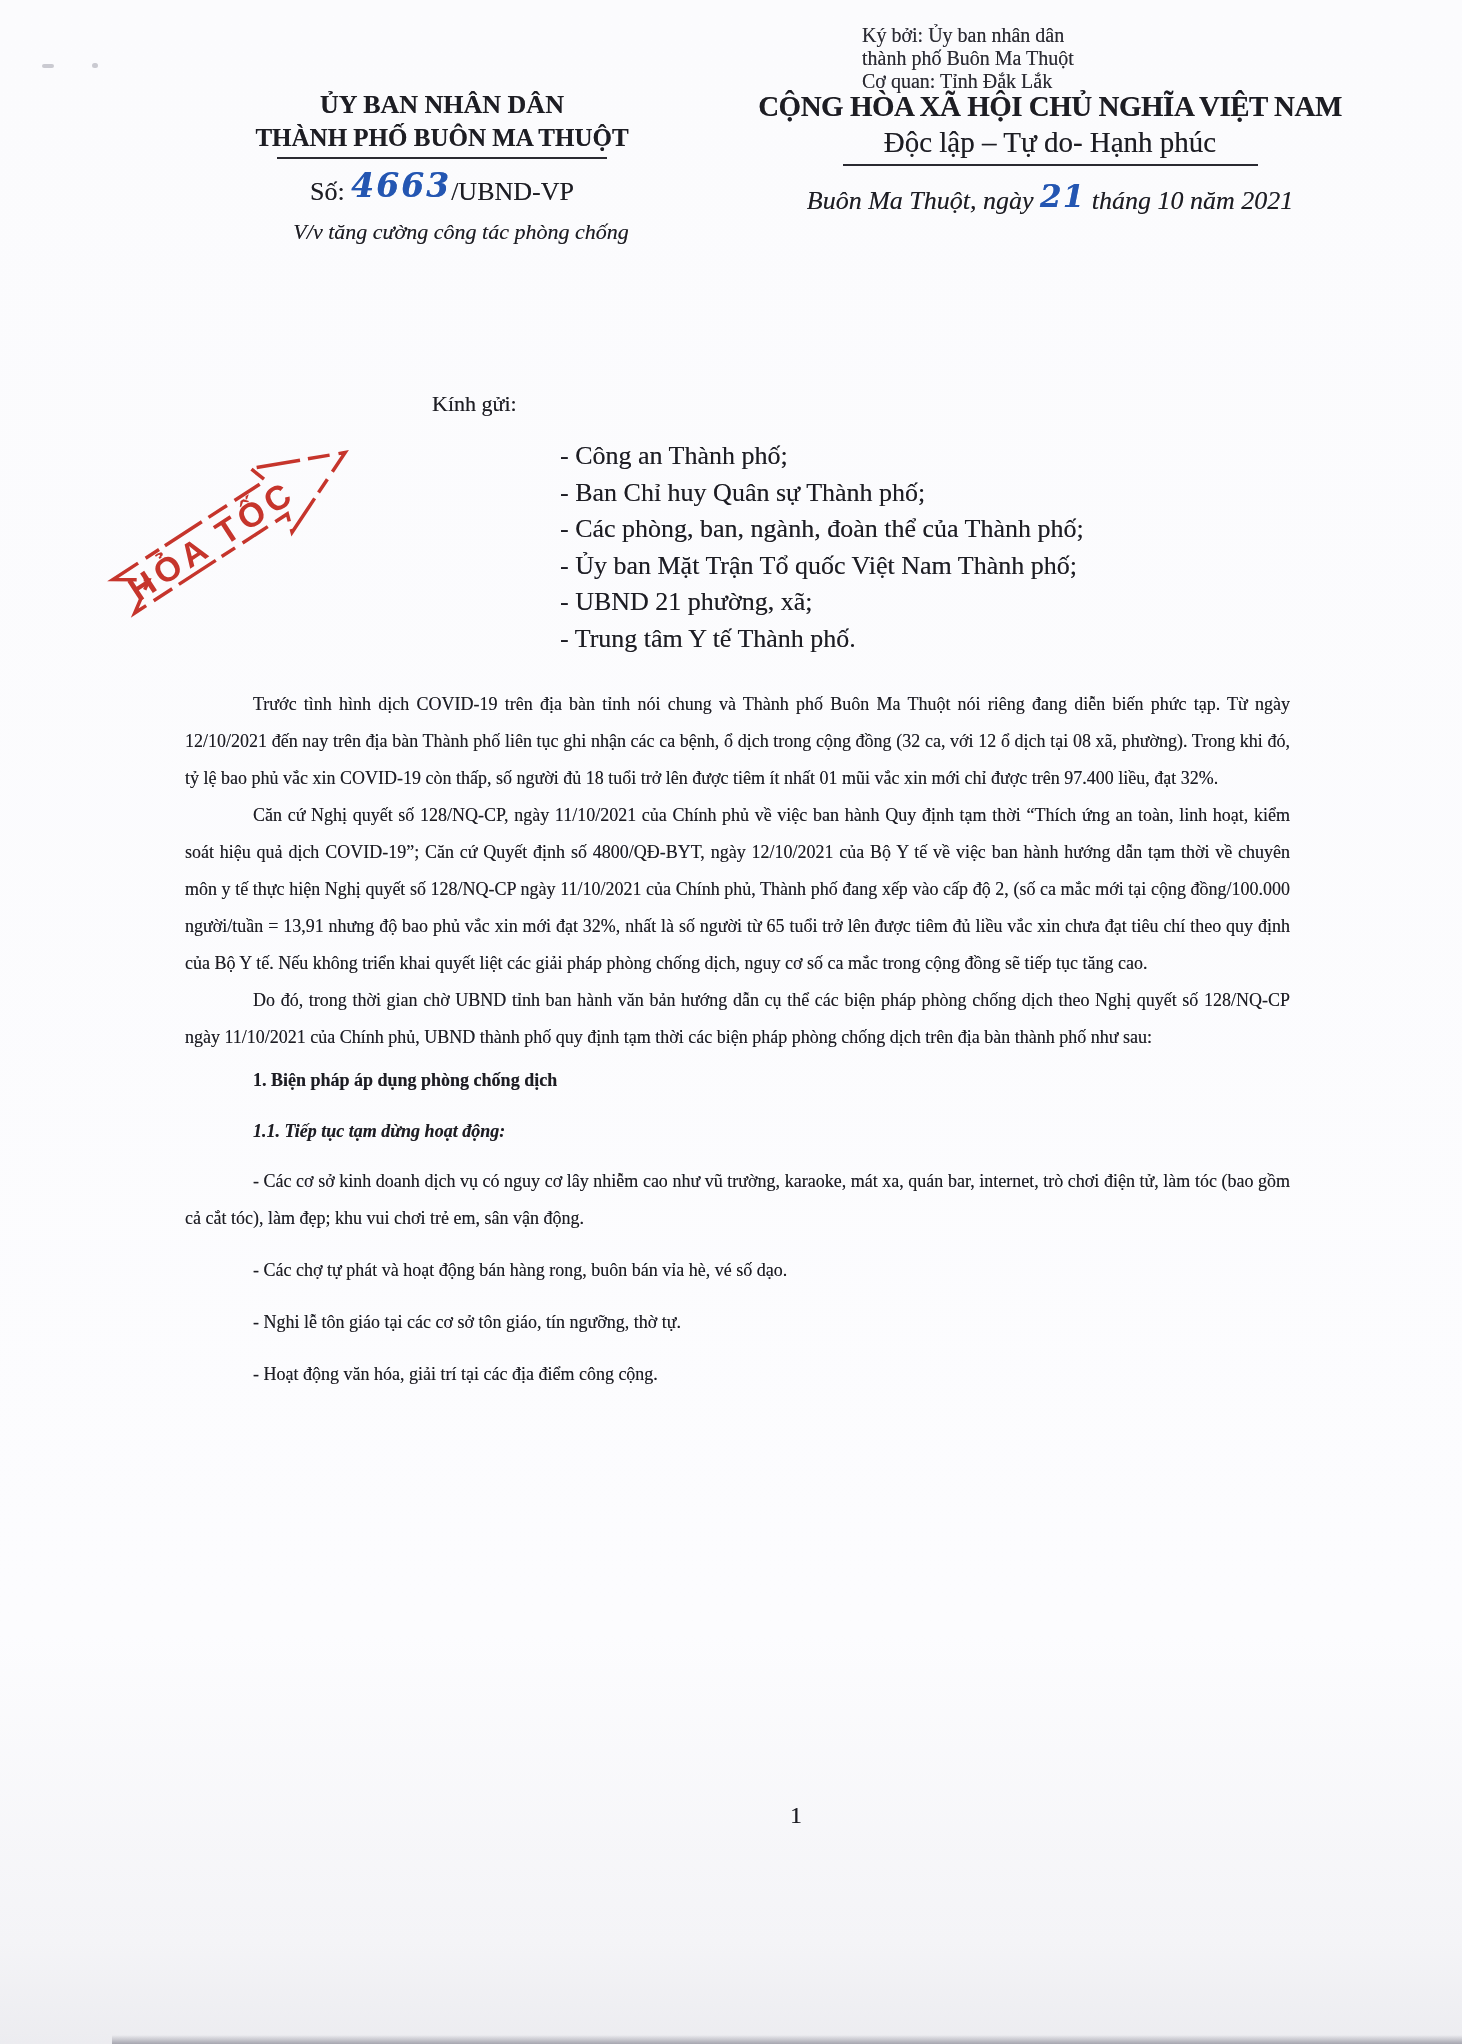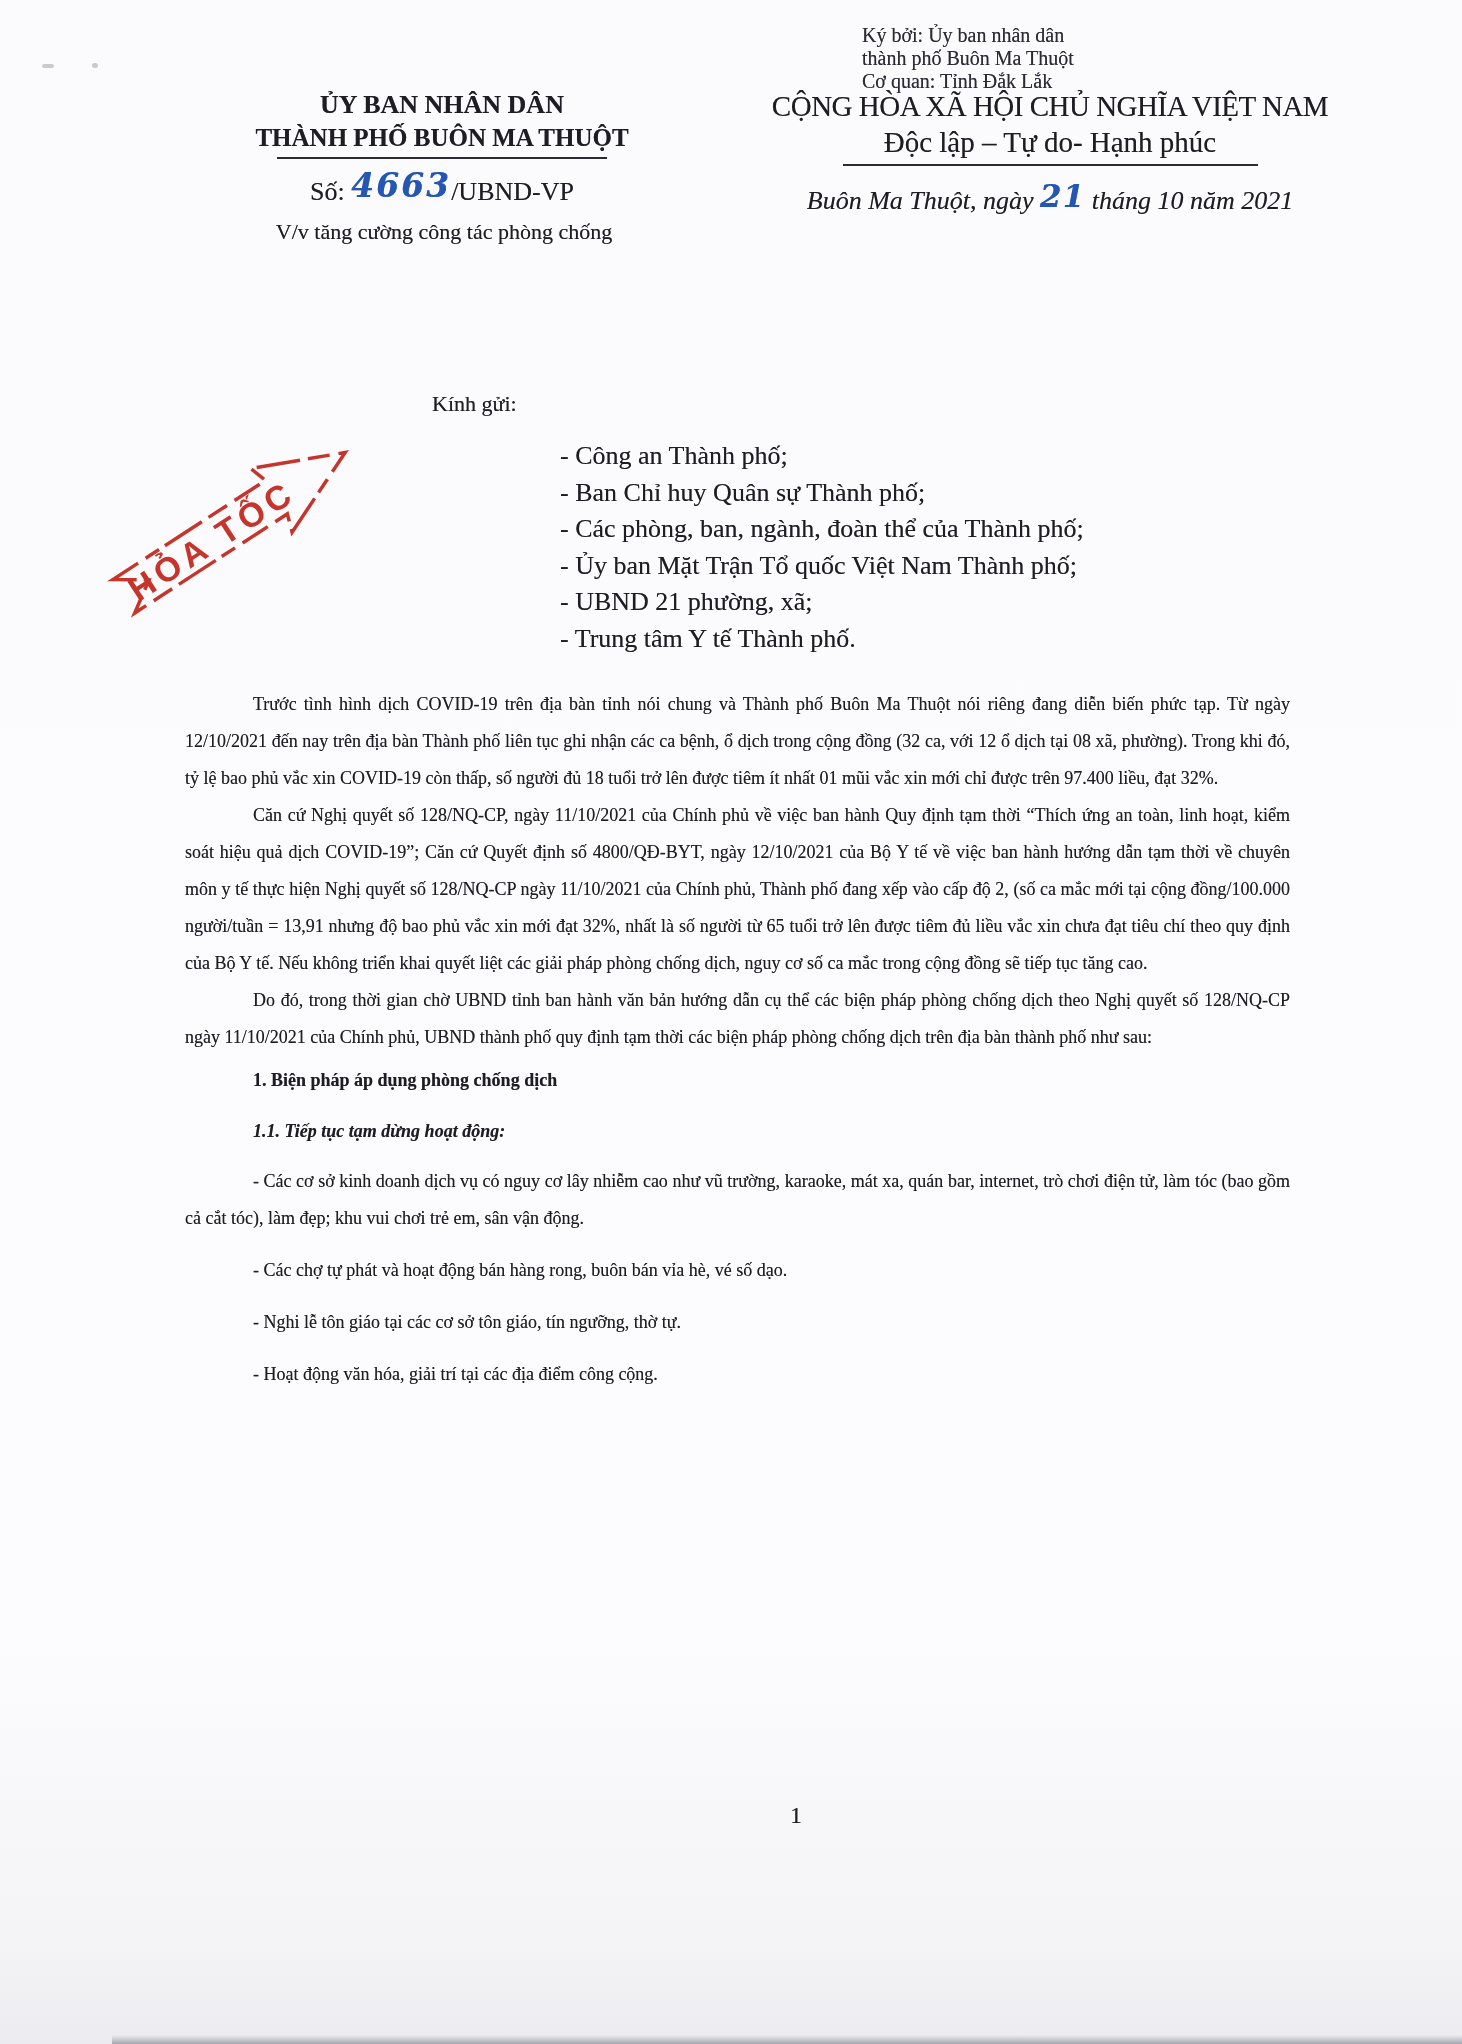--- a/index.html
+++ b/index.html
@@ -13,32 +13,32 @@
 
   .sig-note { position:absolute; top:24px; left:862px; font-size:20px; line-height:23px; color:#2b2b33; }
 
   .hdr-left { position:absolute; top:90px; left:217px; width:450px; text-align:center; }
   .hl1 { font-weight:bold; font-size:26px; }
   .hl2 { font-weight:bold; font-size:25px; margin-top:4px; }
   .hl-rule { width:330px; border-bottom:2.2px solid #2a2a31; margin:5px auto 0; }
   .so-line { font-size:26px; margin-top:10px; }
 
   .hdr-right { position:absolute; top:90px; left:740px; width:620px; text-align:center; }
-  .hr1 { font-weight:normal; font-size:29px; letter-spacing:-0.5px; }
+  .hr1 { font-weight:bold; font-size:29px; letter-spacing:-0.5px; }
   .hr2 { font-weight:normal; font-size:29px; margin-top:3px; }
   .hr-rule { width:415px; border-bottom:2.2px solid #2a2a31; margin:5px auto 0; }
   .date-line { font-style:italic; font-size:26px; margin-top:14px; }
 
   .handwrite { color:#2456b2; font-weight:bold; font-style:italic;
     font-family:"DejaVu Serif",serif; text-shadow:0 0 0.5px rgba(36,86,178,0.6); }
   .hw-num { font-size:33px; letter-spacing:2px; position:relative; top:-3px; }
   .hw-day { font-size:31px; letter-spacing:1px; position:relative; top:-2px; }
 
-  .subject { position:absolute; top:216px; left:209px; width:470px; text-align:center;
-    font-size:22px; line-height:32px; }
+  .subject { position:absolute; top:216px; left:226px; width:470px; text-align:center;
+    font-size:22px; line-height:32px;font-style:italic; }
 
   .kinh-gui { position:absolute; top:391px; left:432px; font-size:22px; }
   .recipients { position:absolute; top:438px; left:560px; font-size:26px; line-height:36.6px; }
 
   .stamp { position:absolute; top:398px; left:72px; width:320px; height:260px; opacity:0.93; }
 
   .body-text { position:absolute; top:686px; left:185px; width:1105px;
     font-size:18px; line-height:37px; text-align:justify; }
   .para   { margin:0; text-indent:68px; }
   .h1line { margin:6px 0 0; font-weight:bold; text-indent:68px; text-align:left; }

